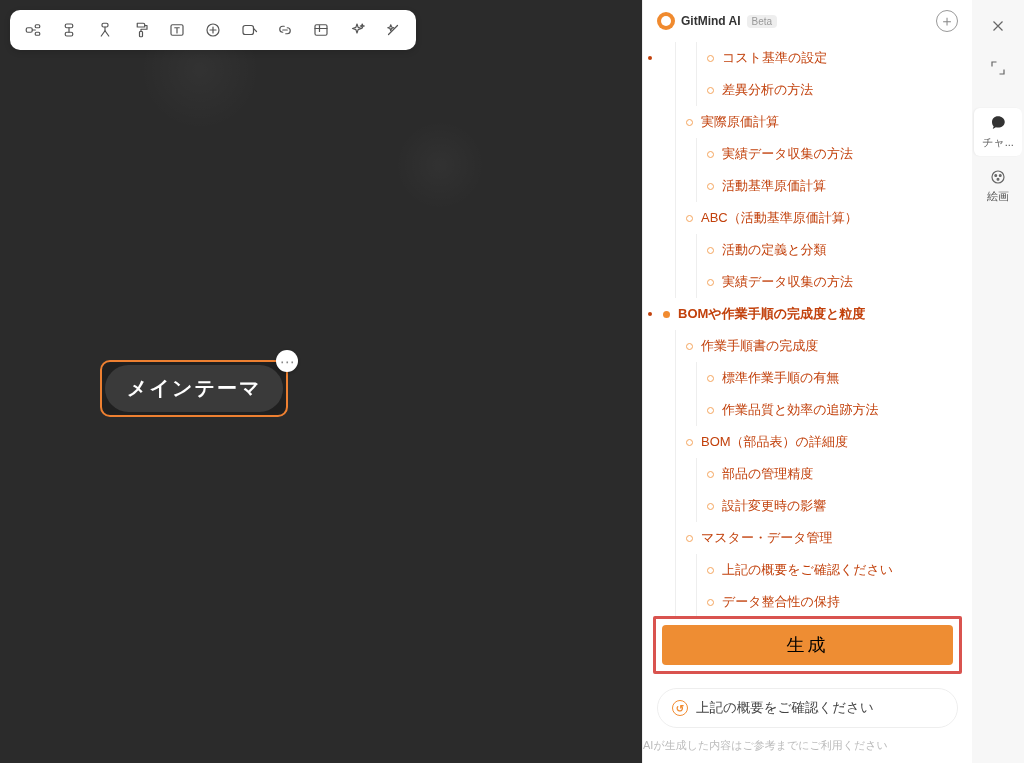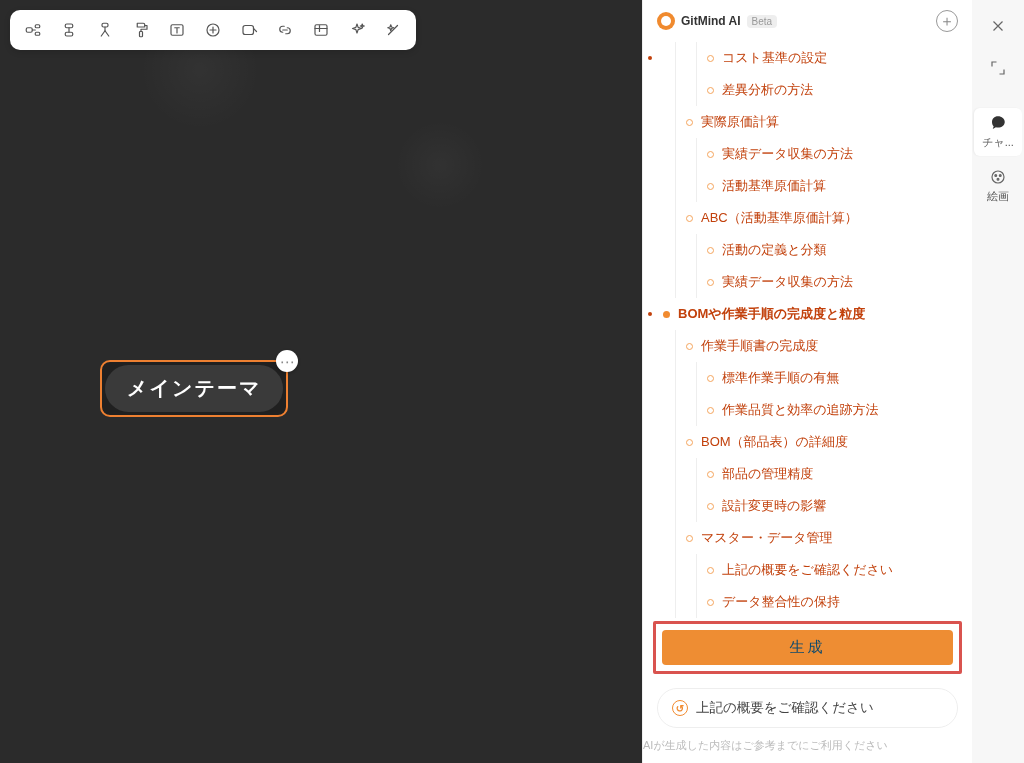--- a/index.html
+++ b/index.html
@@ -44,22 +44,22 @@
   .bullet { flex: 0 0 7px; width: 7px; height: 7px; border-radius: 50%; margin-top: 6px; }
   .b-filled { background: #f18b30; }
   .b-open { border: 1.3px solid #f4a45c; background: #fff; }
   ul.tree > li > ul { margin-left: 12px; border-left: 1px solid #eee; padding-left: 10px; }
   ul.tree > li > ul > li > ul { margin-left: 10px; border-left: 1px solid #eee; padding-left: 10px; }
   .bold { font-weight: 700; }
 
   .regen { display: flex; align-items: center; gap: 6px; color: #666; font-size: 13px; padding: 6px 0 10px; cursor: pointer; }
 
   .gen-wrap { border: 3px solid #d9534f; border-radius: 2px; margin: 0 10px 10px; padding: 6px; }
-  .gen-btn { width: 100%; background: #ee8d33; color: #0c4a6e; border: none; border-radius: 4px;
-    padding: 8px 0; font-size: 15px; cursor: pointer; letter-spacing: 3px; }
+  .gen-btn { width: 100%; background: #ee8d33; color: #000000; border: none; border-radius: 4px;
+    padding: 8px 0; font-size: 18px; cursor: pointer; letter-spacing: 3px; }
 
   .confirm { margin: 4px 14px 6px; border: 1px solid #eee; border-radius: 20px;
     display: flex; align-items: center; gap: 8px; padding: 10px 14px; font-size: 13.5px; color: #444; }
   .confirm .cicon { width: 16px; height: 16px; border: 1.6px solid #f18b30; border-radius: 50%;
     display: flex; align-items: center; justify-content: center; color: #f18b30; font-size: 10px; font-weight: 700; }
   .disclaimer { text-align: left; color: #bbb; font-size: 11px; padding: 4px 0 10px; }
 
   
   .rail { width: 52px; background: #f7f7f7; display: flex; flex-direction: column; align-items: center; padding-top: 8px; gap: 6px; }
   .rail .rbtn { width: 36px; height: 36px; display: flex; align-items: center; justify-content: center; cursor: pointer; color: #555; }

